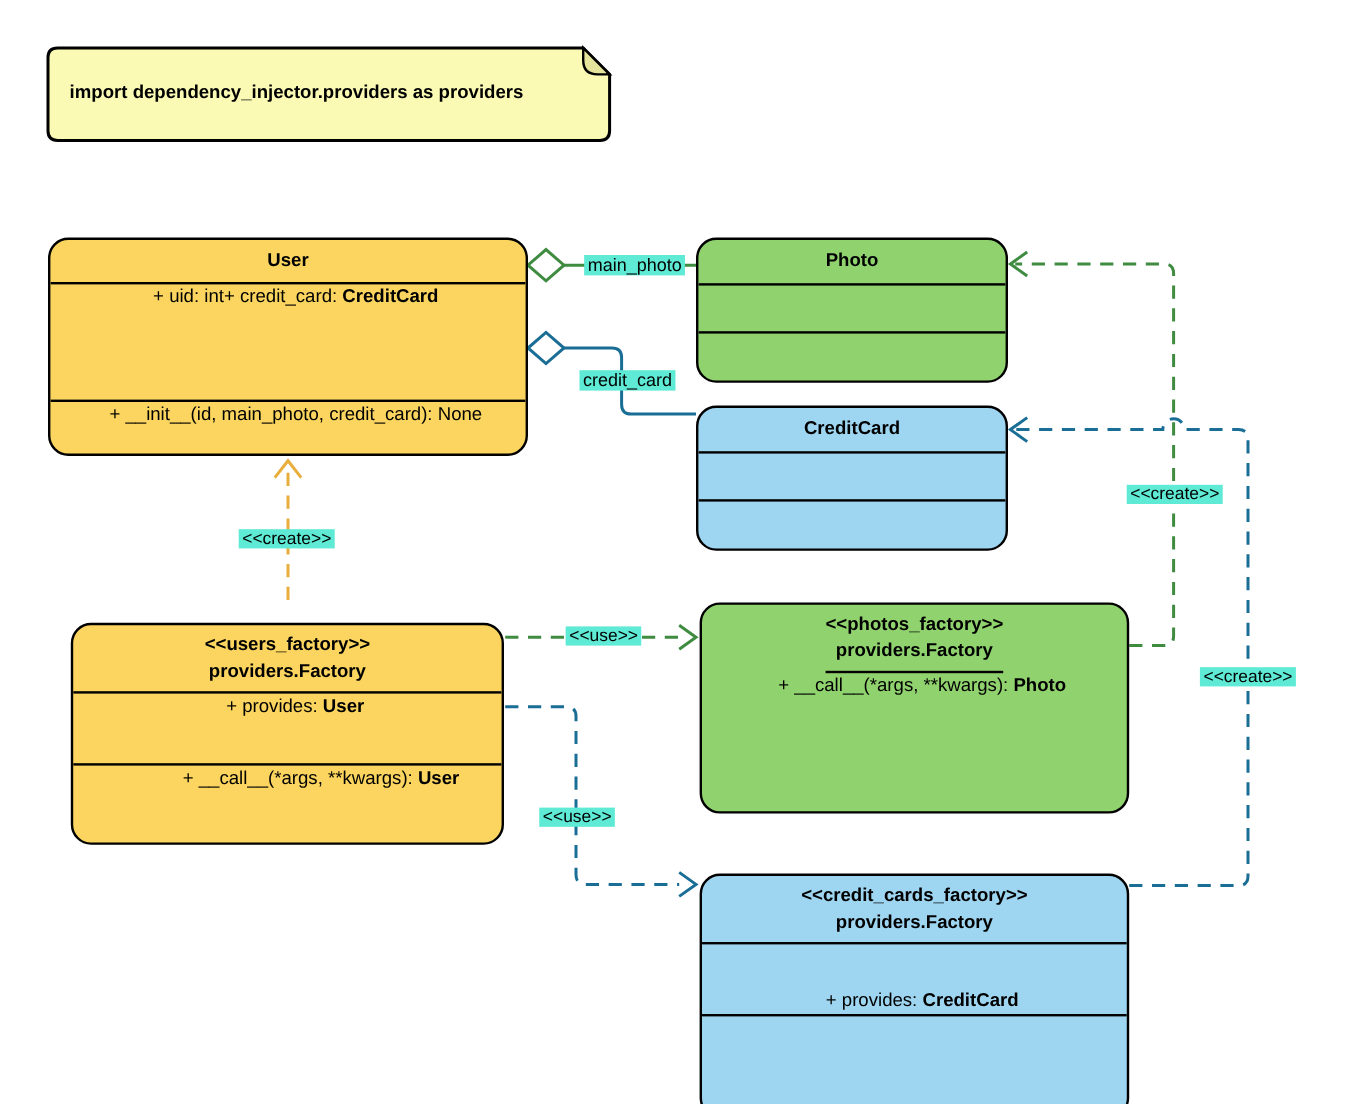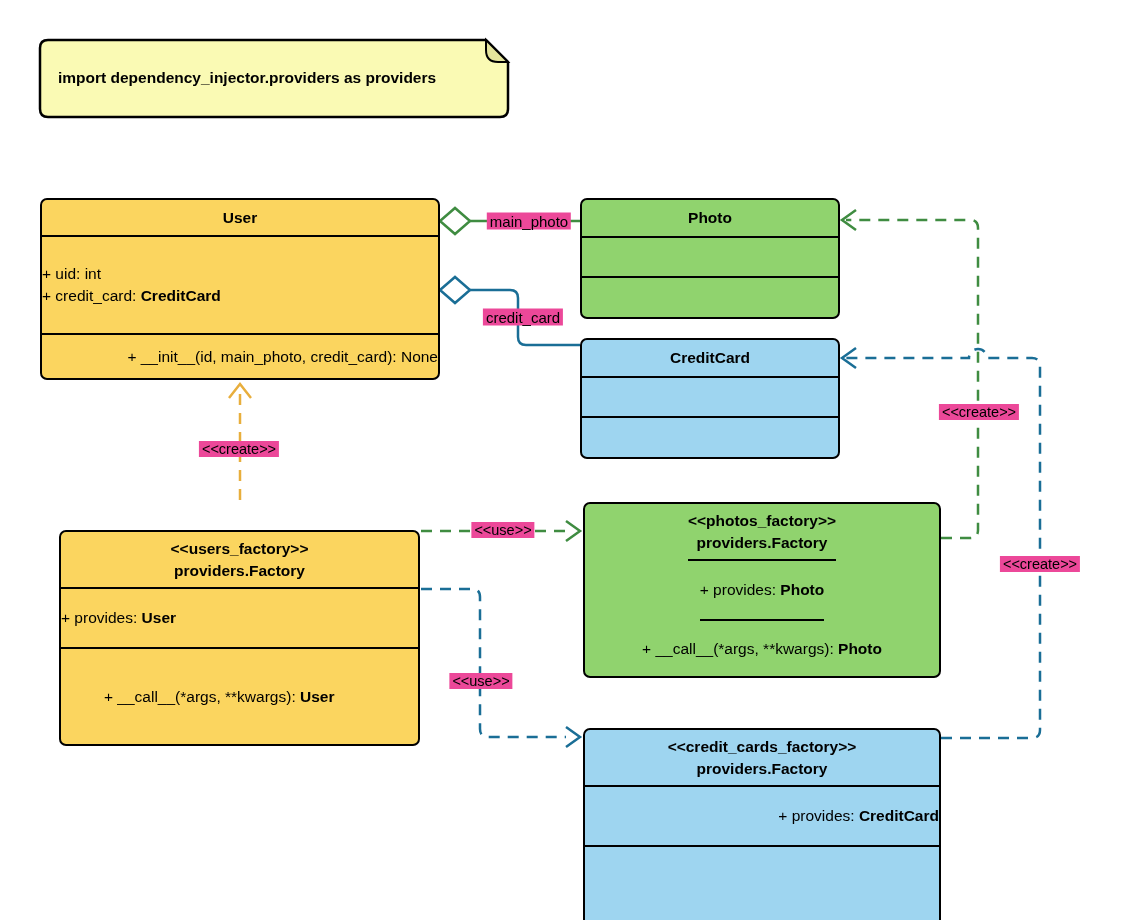--- a/index.html
+++ b/index.html
@@ -1,35 +1,35 @@
 <!DOCTYPE html>
 <html><head>
 <meta charset="utf-8">
 <style>
   * { margin:0; padding:0; box-sizing:border-box; }
   html,body { background:#ffffff; }
   body { font-family:"Liberation Sans", sans-serif; }
   .stage { position:relative; width:1126px; height:920px; background:#fff; overflow:hidden; }
   svg.edges { position:absolute; left:0; top:0; z-index:1; }
 
-  .uml-class { position:absolute; border:2px solid #000; border-radius:7px; z-index:2;
+  .uml-class { position:absolute; border:2px solid #000; border-radius:17px; z-index:2;
                display:flex; flex-direction:column; overflow:hidden; }
   .fill-yellow { background:#FBD55F; }
   .fill-green  { background:#90D36E; }
   .fill-blue   { background:#9ED5F0; }
 
   .uml-title { display:flex; flex-direction:column; justify-content:center; align-items:center;
                font-weight:bold; font-size:15.5px; line-height:22px; border-bottom:2px solid #000;
                color:#000; text-align:center; }
-  .compartment { border-bottom:2px solid #000; display:flex; flex-direction:column;
-                 justify-content:center; padding-left:0; font-size:15.5px; line-height:22px; color:#000; }
+  .compartment { border-bottom:2px solid #000; display:flex; flex-direction:row;
+                 justify-content:center; padding-left:13px; font-size:15.5px; line-height:22px; color:#000; }
   .compartment.last { border-bottom:none; }
   .mtype { font-weight:bold; }
 
-  .edge-label { position:absolute; z-index:3; background:#ec4899; padding:0 3px;
+  .edge-label { position:absolute; z-index:3; background:#5eead4; padding:0 3px;
                 font-size:15px; color:#000; transform:translate(-50%,-50%); white-space:nowrap; }
   .edge-label.stereo { font-size:14.5px; }
 
   .note-text { position:absolute; left:40px; top:40px; width:468px; height:75px; z-index:3;
                display:flex; align-items:center; padding:0 39px 0 18px;
                font-weight:bold; font-size:15.5px; color:#000; }
 </style>
 </head>
 <body>
 
@@ -86,40 +86,37 @@
   </div>
 
   <div class="uml-class fill-blue" style="left:580px; top:338px; width:260px; height:121px;">
     <div class="uml-title" style="height:38px;">
       <span>CreditCard</span>
     </div>
     <div class="compartment" style="height:40px;"></div>
     <div class="compartment last" style="flex:1;"></div>
   </div>
 
-  <div class="uml-class fill-yellow" style="left:59px; top:530px; width:361px; height:216px;">
+  <div class="uml-class fill-yellow" style="left:59px; top:519px; width:361px; height:185px;">
     <div class="uml-title" style="height:57px;">
       <span>&lt;&lt;users_factory&gt;&gt;</span>
       <span>providers.Factory</span>
     </div>
     <div class="compartment" style="height:60px;">
       <div class="member"><span>+ provides: </span><span class="mtype">User</span></div>
     </div>
     <div class="compartment last" style="flex:1;margin-left:43px;">
       <div class="member"><span>+ __call__(*args, **kwargs): </span><span class="mtype">User</span></div>
     </div>
   </div>
 
   <div class="uml-class fill-green" style="left:583px; top:502px; width:358px; height:176px;align-items:center;">
     <div class="uml-title" style="height:57px;">
       <span>&lt;&lt;photos_factory&gt;&gt;</span>
       <span>providers.Factory</span>
-    </div>
-    <div class="compartment" style="height:60px;">
-      <div class="member"><span>+ provides: </span><span class="mtype">Photo</span></div>
     </div>
     <div class="compartment last" style="flex:1;">
       <div class="member"><span>+ __call__(*args, **kwargs): </span><span class="mtype">Photo</span></div>
     </div>
   </div>
 
   <div class="uml-class fill-blue" style="left:583px; top:728px; width:358px; height:204px;">
     <div class="uml-title" style="height:57px;">
       <span>&lt;&lt;credit_cards_factory&gt;&gt;</span>
       <span>providers.Factory</span>

